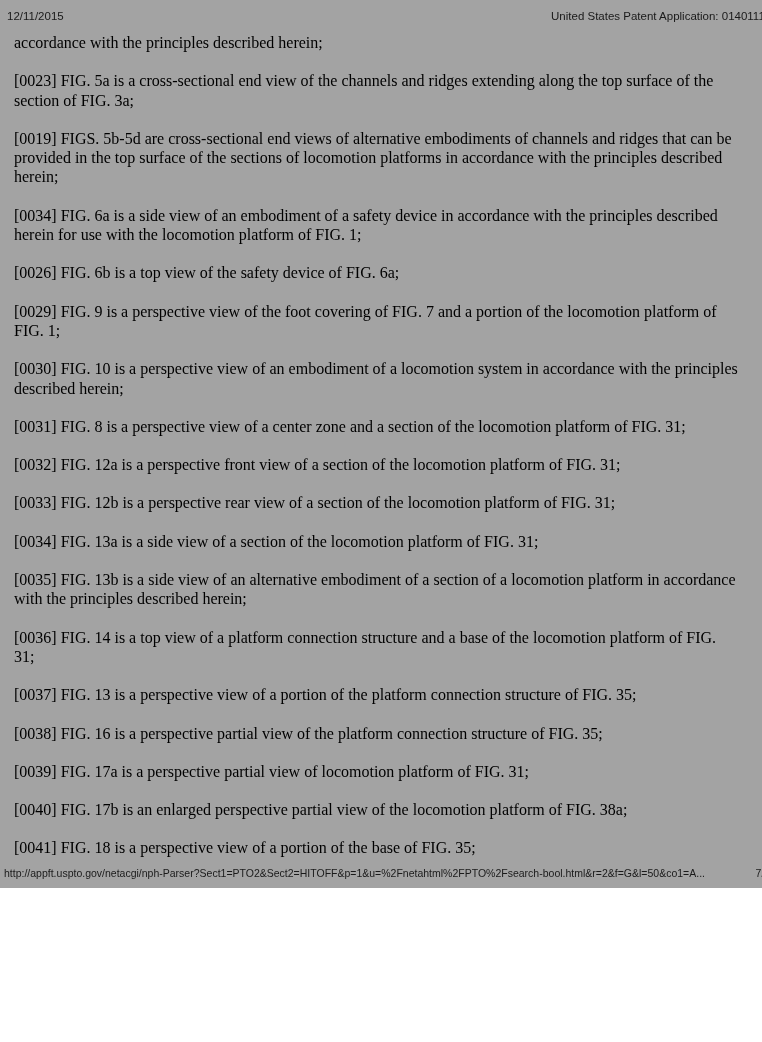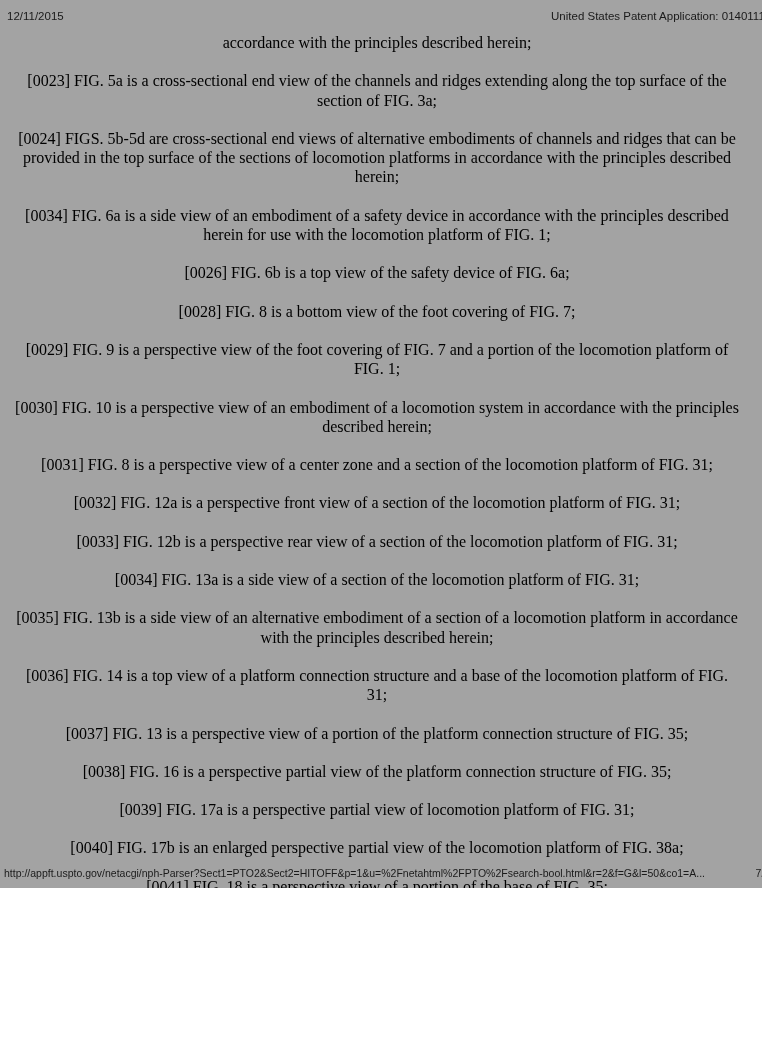--- a/index.html
+++ b/index.html
@@ -44,21 +44,20 @@
     left: 14px;
     width: 726px;
     font-family: "Liberation Serif", "DejaVu Serif", serif;
     font-size: 16px;
     line-height: 19.3px;
     color: #000000;
   }
   .content p {
     margin: 0 0 19px 0;
     padding: 0;
-    text-align: center;
   }
   .footer {
     position: absolute;
     left: 4px;
     right: 8px;
     bottom: 9px;
     display: flex;
     justify-content: space-between;
     align-items: baseline;
     font-family: "Liberation Sans", sans-serif;
@@ -75,24 +74,23 @@
 <div class="page">
 
   <div class="header">
     <span class="date">12/11/2015</span>
     <span class="doc-title">United States Patent Application: 0140111424</span>
   </div>
 
   <div class="content">
     <p>accordance with the principles described herein;</p>
     <p>[0023] FIG. 5a is a cross-sectional end view of the channels and ridges extending along the top surface of the section of FIG. 3a;</p>
-    <p>[0024] FIGS. 5b-5d are cross-sectional end views of alternative embodiments of channels and ridges that can be provided in the top surface of the sections of locomotion platforms in accordance with the principles described herein;</p>
+    <p>[0019] FIGS. 5b-5d are cross-sectional end views of alternative embodiments of channels and ridges that can be provided in the top surface of the sections of locomotion platforms in accordance with the principles described herein;</p>
     <p>[0034] FIG. 6a is a side view of an embodiment of a safety device in accordance with the principles described herein for use with the locomotion platform of FIG. 1;</p>
     <p>[0026] FIG. 6b is a top view of the safety device of FIG. 6a;</p>
-    <p>[0028] FIG. 8 is a bottom view of the foot covering of FIG. 7;</p>
     <p>[0029] FIG. 9 is a perspective view of the foot covering of FIG. 7 and a portion of the locomotion platform of FIG. 1;</p>
     <p>[0030] FIG. 10 is a perspective view of an embodiment of a locomotion system in accordance with the principles described herein;</p>
     <p>[0031] FIG. 8 is a perspective view of a center zone and a section of the locomotion platform of FIG. 31;</p>
     <p>[0032] FIG. 12a is a perspective front view of a section of the locomotion platform of FIG. 31;</p>
     <p>[0033] FIG. 12b is a perspective rear view of a section of the locomotion platform of FIG. 31;</p>
     <p>[0034] FIG. 13a is a side view of a section of the locomotion platform of FIG. 31;</p>
     <p>[0035] FIG. 13b is a side view of an alternative embodiment of a section of a locomotion platform in accordance with the principles described herein;</p>
     <p>[0036] FIG. 14 is a top view of a platform connection structure and a base of the locomotion platform of FIG. 31;</p>
     <p>[0037] FIG. 13 is a perspective view of a portion of the platform connection structure of FIG. 35;</p>
     <p>[0038] FIG. 16 is a perspective partial view of the platform connection structure of FIG. 35;</p>

